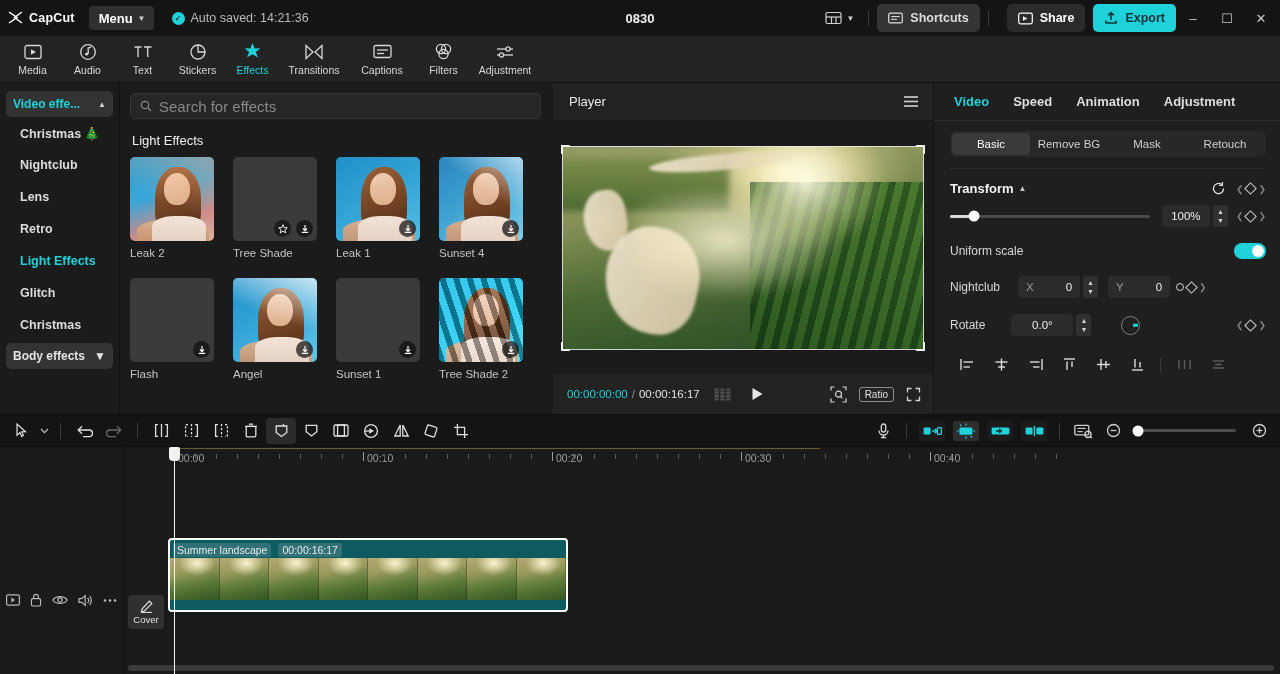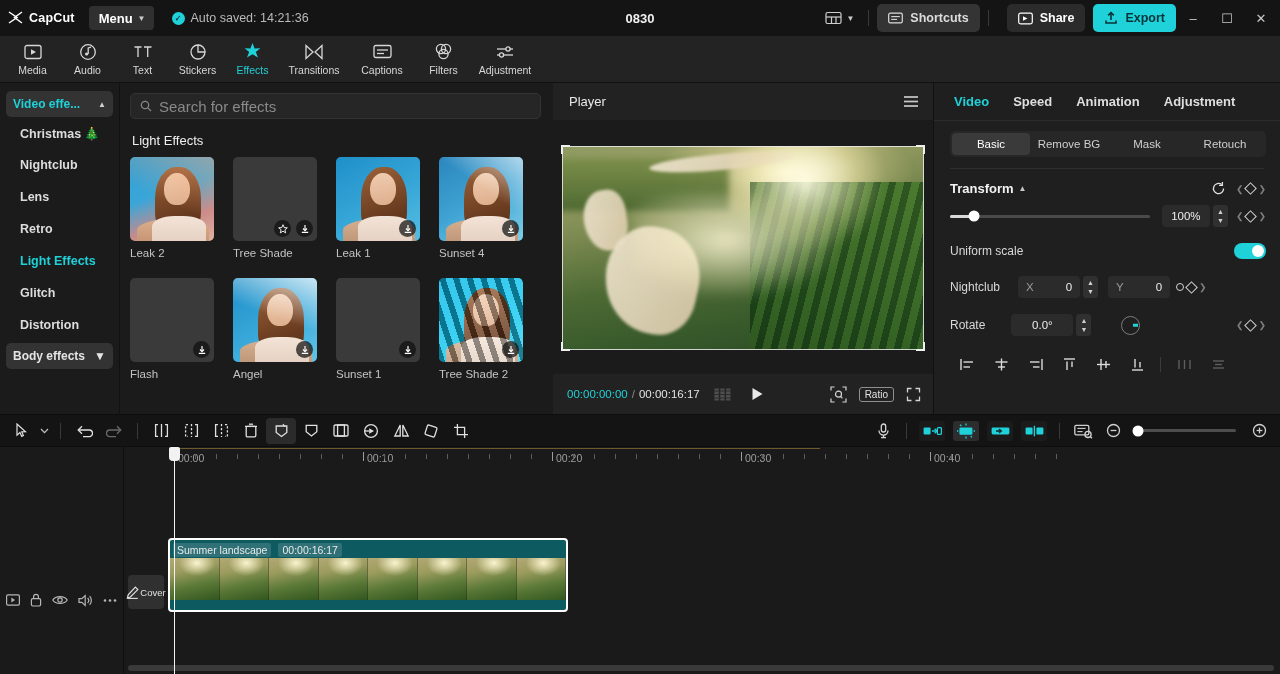--- a/index.html
+++ b/index.html
@@ -271,22 +271,22 @@
   .tt-cyan.on { background: #2d2d2d; }
   .zoom-track { width: 100px; height: 3px; background: #4d4d4d; border-radius: 2px; position: relative; margin: 0 8px; }
 
   .tl-area { flex: 1; display: flex; background: #1a1a1a; position: relative; min-height: 0; }
   .tl-left { width: 124px; flex: 0 0 124px; background: #1a1a1a; position: relative; border-right: 1px solid #0f0f0f; }
   .track-ctrls {
     position: absolute; left: 6px; top: 146px; display: flex; align-items: center; gap: 10px;
   }
   .tc-ic { color: #b6b6b6; cursor: pointer; display: flex; align-items: center; }
   .cover-btn {
-    position: absolute; left: 128px; top: 128px; width: 36px; height: 34px; border-radius: 4px;
-    background: #303030; display: flex; flex-direction: row; align-items: center;
+    position: absolute; left: 128px; top: 148px; width: 36px; height: 34px; border-radius: 4px;
+    background: #303030; display: flex; flex-direction: column; align-items: center;
     justify-content: center; gap: 1px; font-size: 9.5px; color: #e0e0e0; cursor: pointer; z-index: 3;
   }
   .tl-right { flex: 1; position: relative; overflow: hidden; background: #1a1a1a; }
   .ruler { height: 26px; position: relative; background: #1a1a1a; cursor: pointer; }
   .ruler .lbl { position: absolute; top: 5px; font-size: 10.5px; color: #9e9e9e; }
   .ruler .tick { position: absolute; top: 7px; width: 1px; height: 5px; background: #5e5e5e; }
   .ruler .major { position: absolute; top: 5px; width: 1px; height: 9px; background: #9e9e9e; }
   .ruler .goldline { position: absolute; top: 1px; height: 1px; background: #6a5a2c; }
   .playhead { position: absolute; top: 0; bottom: 0; width: 1px; background: #f2f2f2; z-index: 6; }
   .playhead .head {
@@ -487,21 +487,21 @@
       <div class="cat-head">
         <span>Video effe...</span>
         <span class="car">▲</span>
       </div>
       <div class="cat-item">Christmas 🎄</div>
       <div class="cat-item">Nightclub</div>
       <div class="cat-item">Lens</div>
       <div class="cat-item">Retro</div>
       <div class="cat-item active">Light Effects</div>
       <div class="cat-item">Glitch</div>
-      <div class="cat-item">Distortion</div>
+      <div class="cat-item">Christmas</div>
       <div class="cat-foot">
         <span>Body effects</span>
         <span class="car">▼</span>
       </div>
     </div>
 
     <div class="browser">
       <div class="search">
         <span>
           <svg width="12" height="12" viewBox="0 0 12 12">

